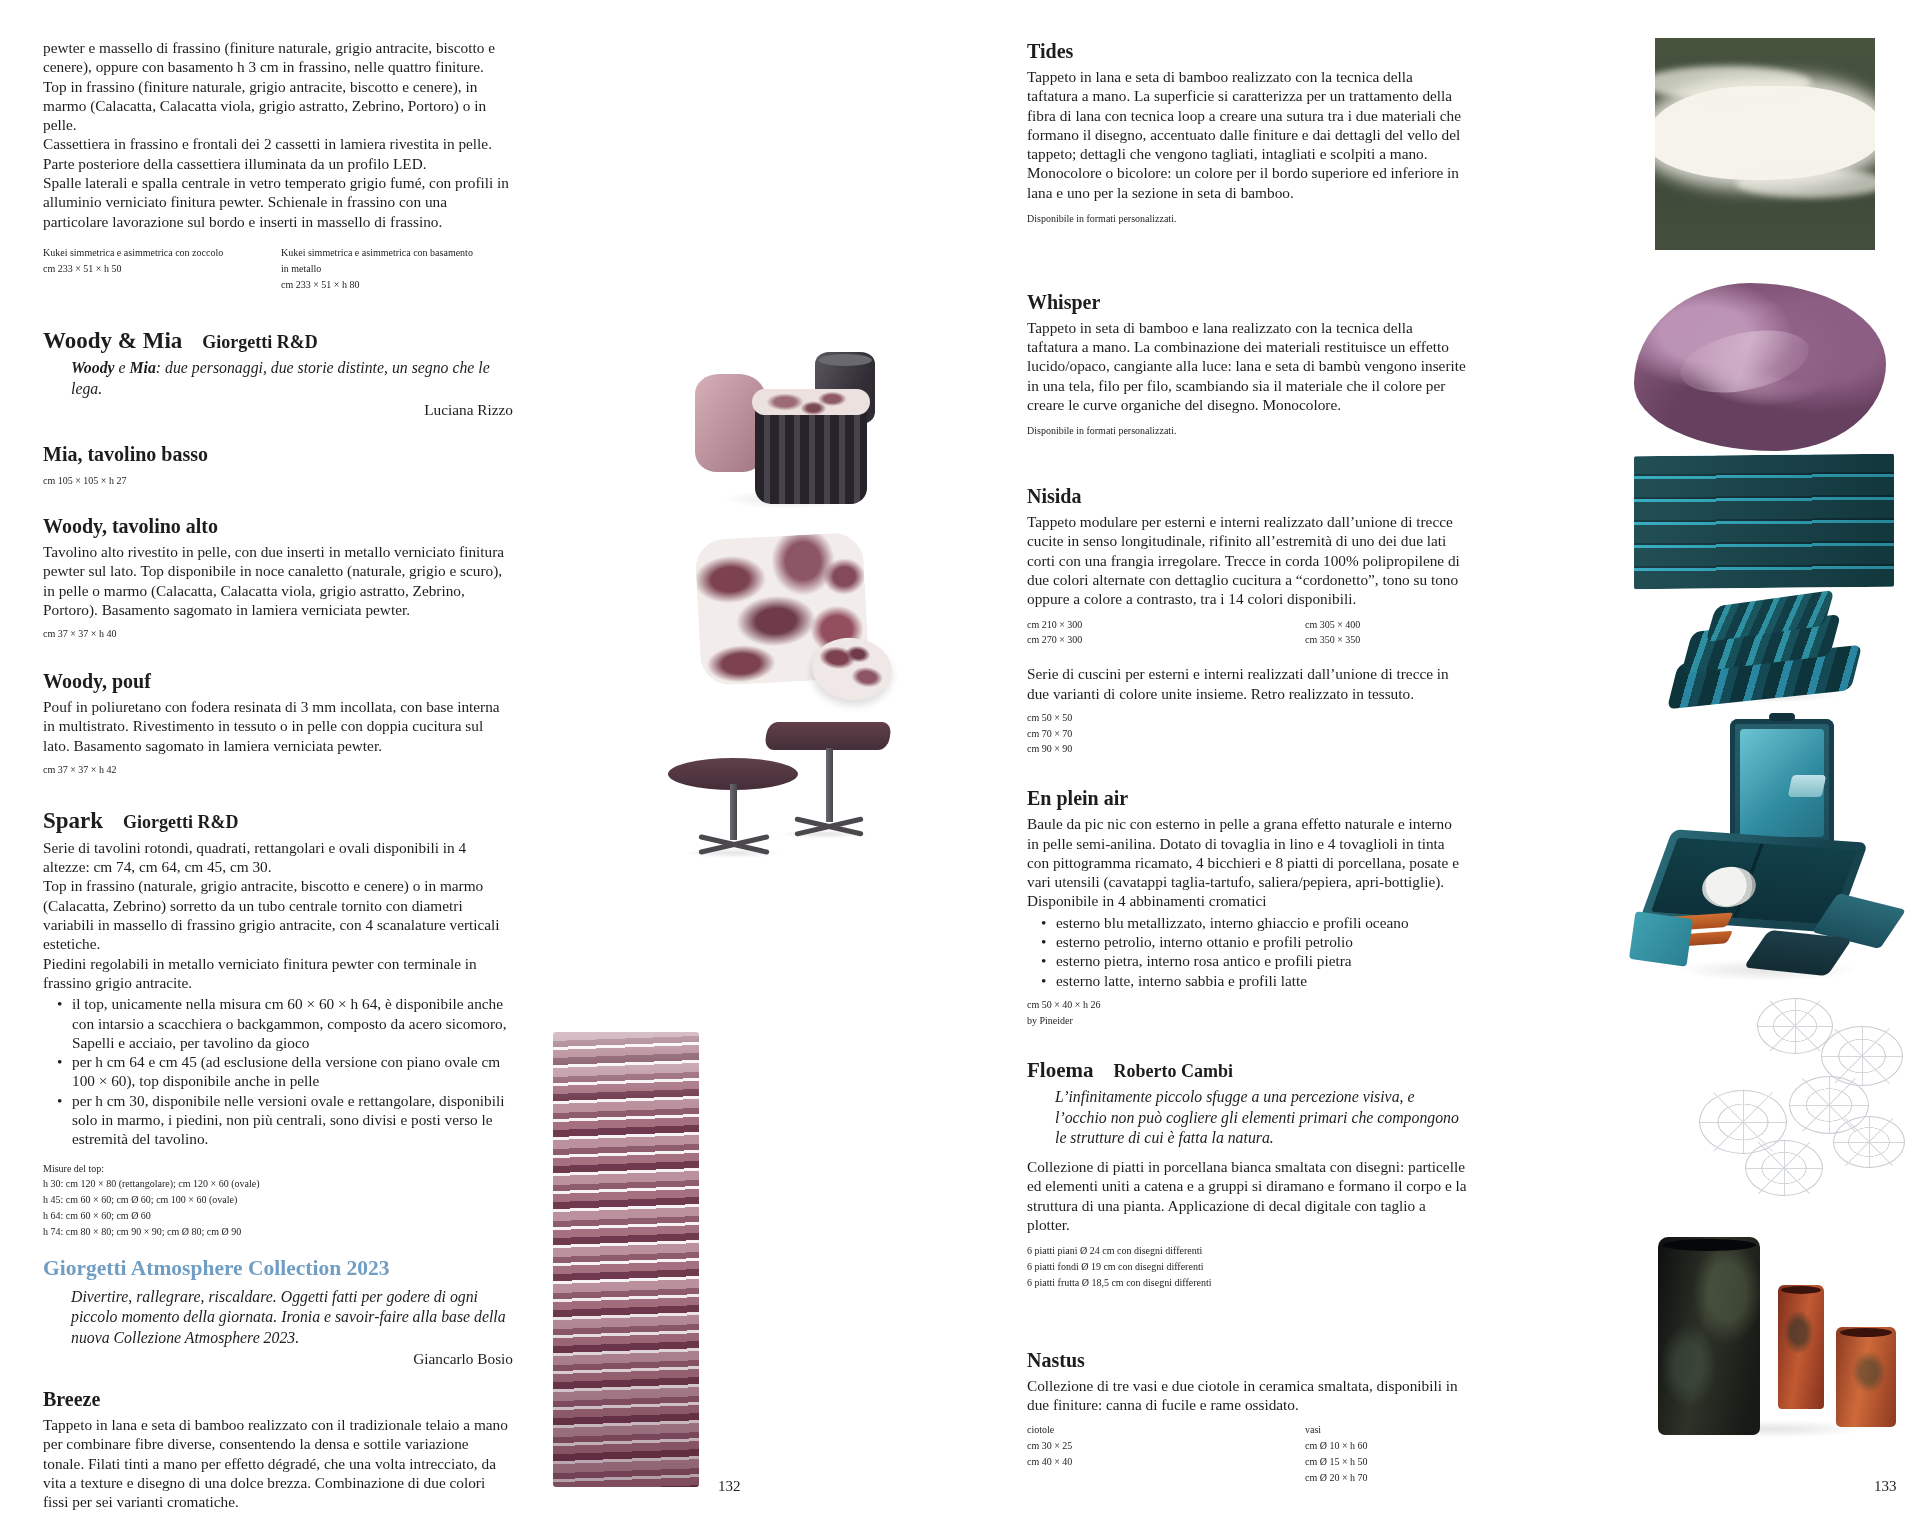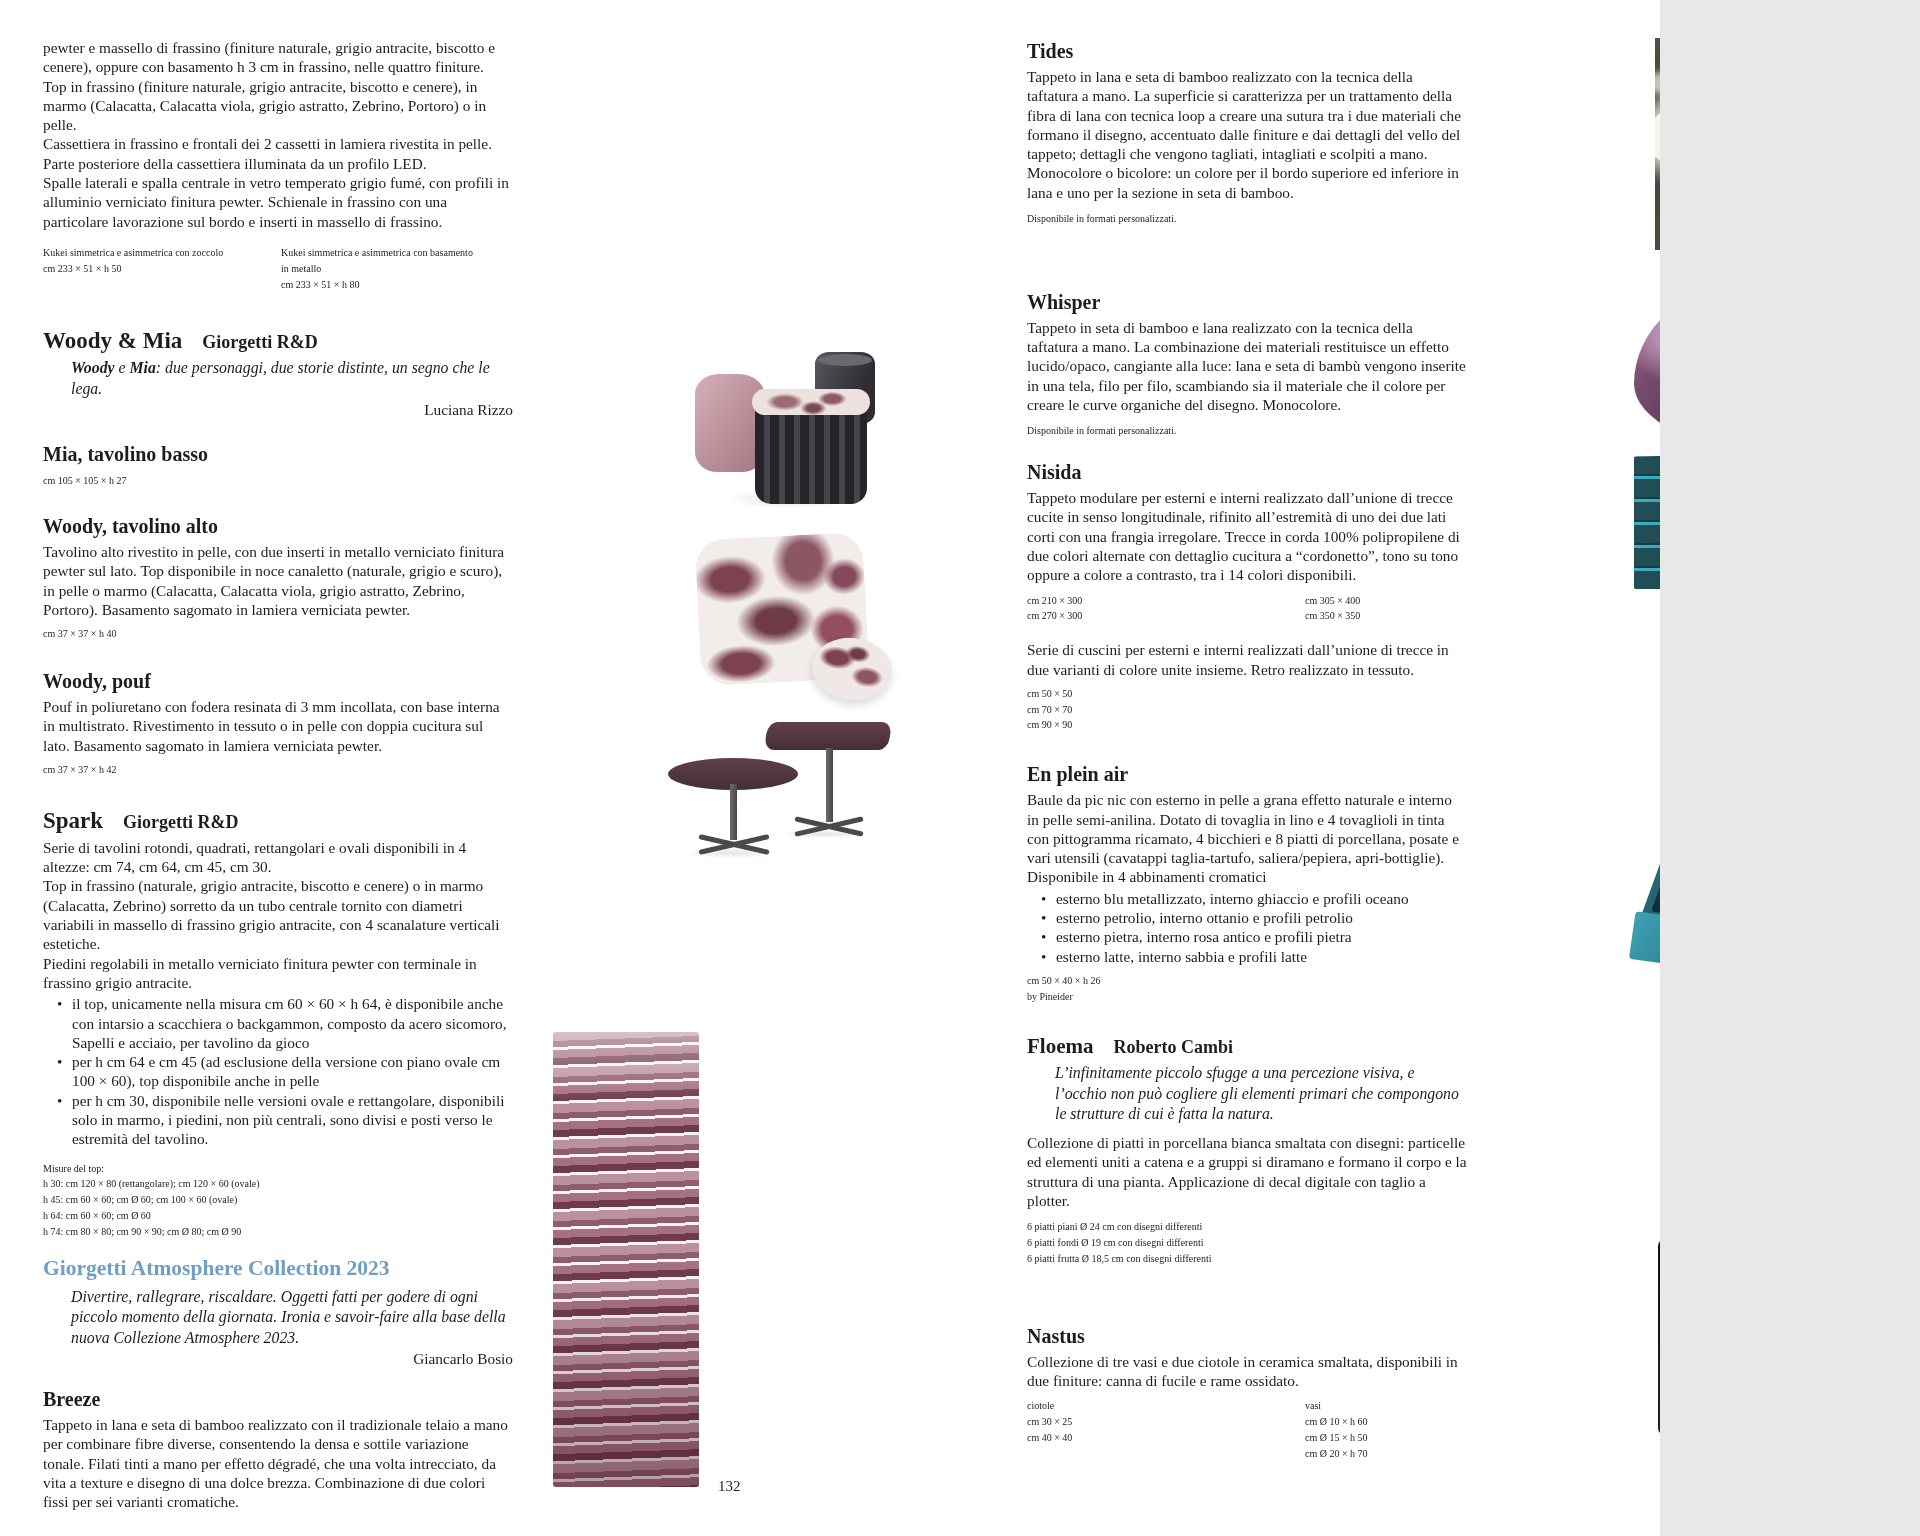--- a/index.html
+++ b/index.html
@@ -1,17 +1,17 @@
 <!DOCTYPE html>
 <html><head>
 <meta charset="utf-8">
 <style>
   html,body { margin:0; padding:0; background:#e8e8e8; }
   .spread {
-    position:relative; width:1660px; height:1536px; background:#ffffff;
+    position:relative; width:1920px; height:1536px; background:#ffffff;
     font-family:"Liberation Serif", serif; color:#1d1d1d; overflow:hidden;
   }
   
   .body  { font-size:15.3px; line-height:19.3px; margin:0; }
   .small { font-size:10px; line-height:15.8px; }
   .pre   { white-space:pre-line; }
   .h-main { font-size:23px; font-weight:bold; }
   .h-sub  { font-size:20px; font-weight:bold; margin:0 0 4px 0; display:block; }
   .h-author { font-size:18px; font-weight:bold; margin-left:20px; }
   .h-atmo { font-size:21.5px; font-weight:bold; color:#6f9dc3; margin:0 0 6px 0; }
@@ -32,21 +32,21 @@
   .sec-head { margin-bottom:4px; }
   #head-woody-mia { margin-top:36px; }
   #head-mia { margin-top:24px; }
   #head-woody-alto { margin-top:26px; }
   #head-pouf { margin-top:28px; }
   #head-spark { margin-top:30px; }
   .misure { margin-top:12px; }
   #head-atmo { margin-top:16px; }
   #head-breeze { margin-top:20px; }
   #head-whisper { margin-top:64px; }
-  #head-nisida { margin-top:22px; }
+  #head-nisida { margin-top:46px; }
   #head-epa { margin-top:30px; }
   #head-floema { margin-top:30px; }
   #head-nastus { margin-top:58px; }
   .dims-row, .nastus-cols { display:flex; margin-top:8px; }
   .dims-row > div:first-child, .nastus-cols > div:first-child { width:278px; }
   .cushions-p { margin-top:16px; }
   .pagenum { position:absolute; font-size:15px; }
   #pn-left  { left:718px;  top:1478px; }
   #pn-right { left:1874px; top:1478px; }
   

